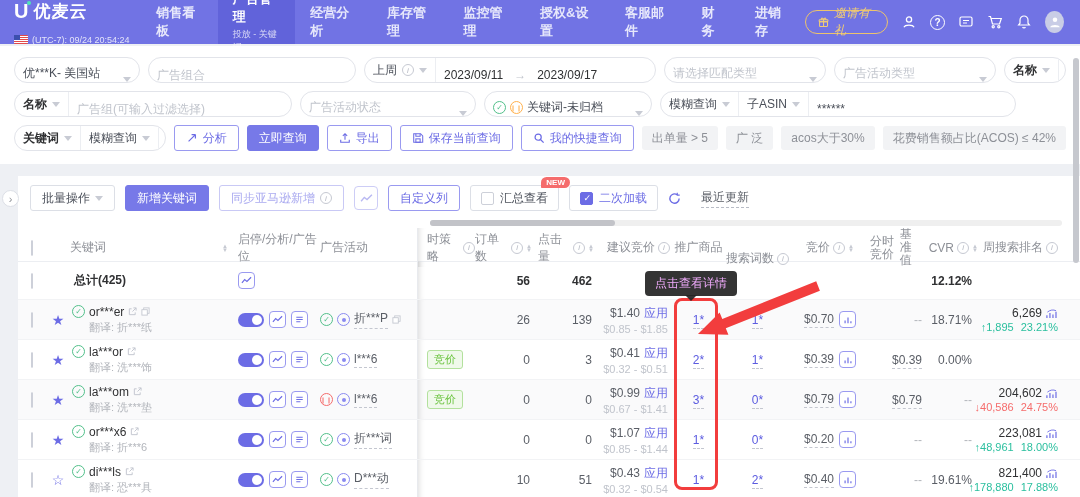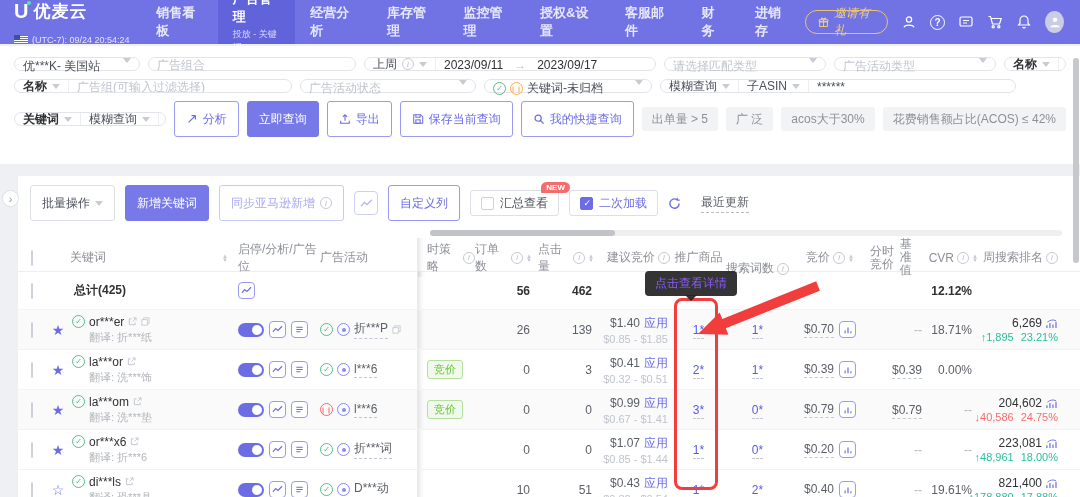--- a/index.html
+++ b/index.html
@@ -23,33 +23,33 @@
   .nav-item.active .nav-sub { font-size:9px; font-weight:normal; color:rgba(255,255,255,.75); margin-top:2px; }
   .nav-right { margin-left:auto; display:flex; align-items:center; gap:13px; padding-right:16px; }
   .invite-btn { display:flex; align-items:center; gap:5px; height:24px; padding:0 12px; border:1px solid #ecc36d; border-radius:13px; color:#f2cd74; font-size:12px; cursor:pointer;font-style:italic; }
   .nav-ic { width:17px; height:17px; display:flex; align-items:center; justify-content:center; cursor:pointer; }
   .q-circle { width:15px; height:15px; border:1.4px solid #fff; border-radius:50%; color:#fff; font-size:10px; display:flex; align-items:center; justify-content:center; font-weight:bold; }
   .avatar { width:22px; height:22px; border-radius:50%; background:#c9cde6; display:flex; align-items:center; justify-content:center; }
 
   
   .filter-panel { position:absolute; top:46px; left:0; width:1080px; height:118px; background:#fff; padding:11px 14px 0 14px; }
   .f-row { display:flex; align-items:center; gap:8px; margin-bottom:8px; }
-  .sel,.inp,.grp { height:14px; border:1px solid #e2e4ea; border-radius:13px; background:#fff; display:inline-flex; align-items:flex-start; font-size:12px; }
+  .sel,.inp,.grp { height:26px; border:1px solid #e2e4ea; border-radius:13px; background:#fff; display:inline-flex; align-items:flex-end; font-size:12px; }
   .sel { justify-content:space-between; padding:0 8px; gap:6px; cursor:pointer; }
   .sel .val { color:#4a4f59; }
   .sel .ph, .ph { color:#c0c4cc; }
   .caret { width:0; height:0; border-left:4px solid transparent; border-right:4px solid transparent; border-top:5px solid #c8cbd4; flex:none; }
   .inp { padding:0 8px; }
   .inp input, .grp input { border:none; outline:none; font-size:12px; color:#4a4f59; width:100%; background:transparent; font-family:inherit; }
   input::placeholder { color:#c0c4cc; }
   .grp { padding:0; overflow:hidden; }
   .grp .gseg { display:flex; align-items:center; gap:5px; padding:0 8px; height:100%; border-right:1px solid #eceef2; color:#4a4f59; cursor:pointer; white-space:nowrap; }
   .grp .gseg:last-child,.grp .gfill { border-right:none; }
   .grp .gfill { flex:1; padding:0 8px; }
-  .btn { height:36px; border:1px solid #dcdfe6; border-radius:3px; background:#fff; display:inline-flex; align-items:center; gap:5px; padding:0 11px; font-size:12px; color:#4a4f59; cursor:pointer; white-space:nowrap; }
+  .btn { height:26px; border:1px solid #dcdfe6; border-radius:3px; background:#fff; display:inline-flex; align-items:center; gap:5px; padding:0 11px; font-size:12px; color:#4a4f59; cursor:pointer; white-space:nowrap; }
   .btn.outline-p { border-color:#9a9af0; color:#6c6ce5; }
   .btn.primary { background:#7779e8; border-color:#7779e8; color:#fff; }
   .btn.soft { border-color:#c9c9f5; color:#aaaaf0; }
   .qtag { height:24px; display:inline-flex; align-items:center; padding:0 10px; background:#f2f3f5; border-radius:3px; color:#8d9097; font-size:12px; cursor:pointer; white-space:nowrap; }
   .info { display:inline-flex; align-items:center; justify-content:center; width:12px; height:12px; border:1px solid #c6c9d2; border-radius:50%; color:#b4b8c2; font-size:8px; flex:none; }
   .info::after { content:"i"; font-style:italic; }
 
   
   .main-panel { position:absolute; top:176px; left:18px; right:0; bottom:0; background:#fff; }
   .collapse-btn { position:absolute; left:2px; top:190px; width:17px; height:17px; border:1px solid #dcdfe6; border-radius:50%; background:#fff; color:#909399; font-size:11px; display:flex; align-items:center; justify-content:center; z-index:12; cursor:pointer; }
@@ -107,21 +107,21 @@
   .rank-l2 { font-size:11px; margin-top:1px; display:flex; justify-content:flex-end; gap:7px; }
   .up { color:#2abf9e; } .down { color:#f56c6c; }
   .muted { color:#b3b6bc; }
   .star { font-size:14px; color:#6c6ce5; cursor:pointer; line-height:1; text-align:center; }
   .star.filled::after { content:"★"; }
   .star.outline::after { content:"☆"; }
   .base-hdr { display:flex; flex-direction:row; line-height:13px; align-items:center; padding-right:8px; }
 
   
   .red-rect { position:absolute; left:674px; top:298px; width:44px; height:192px; border:3px solid #f23d3d; border-radius:8px; z-index:20; pointer-events:none; }
-  .tooltip { position:absolute; left:645px; top:271px; background:rgba(35,35,35,.92); color:#8b5cf6; font-size:12px; padding:4px 10px; border-radius:4px; z-index:25; white-space:nowrap; }
+  .tooltip { position:absolute; left:645px; top:271px; background:rgba(35,35,35,.92); color:#f0abfc; font-size:12px; padding:4px 10px; border-radius:4px; z-index:25; white-space:nowrap; }
   .tooltip::after { content:""; position:absolute; left:40px; bottom:-5px; border-left:6px solid transparent; border-right:6px solid transparent; border-top:6px solid rgba(35,35,35,.92); }
   .red-arrow { position:absolute; left:693px; top:276px; z-index:26; pointer-events:none; }
   .vscroll { position:absolute; right:1px; top:58px; width:6px; height:205px; background:#c6c8ce; border-radius:3px; z-index:30; }
 </style>
 </head>
 <body>
 
 <div class="navbar">
   <div class="brand">
     <div class="brand-top">

